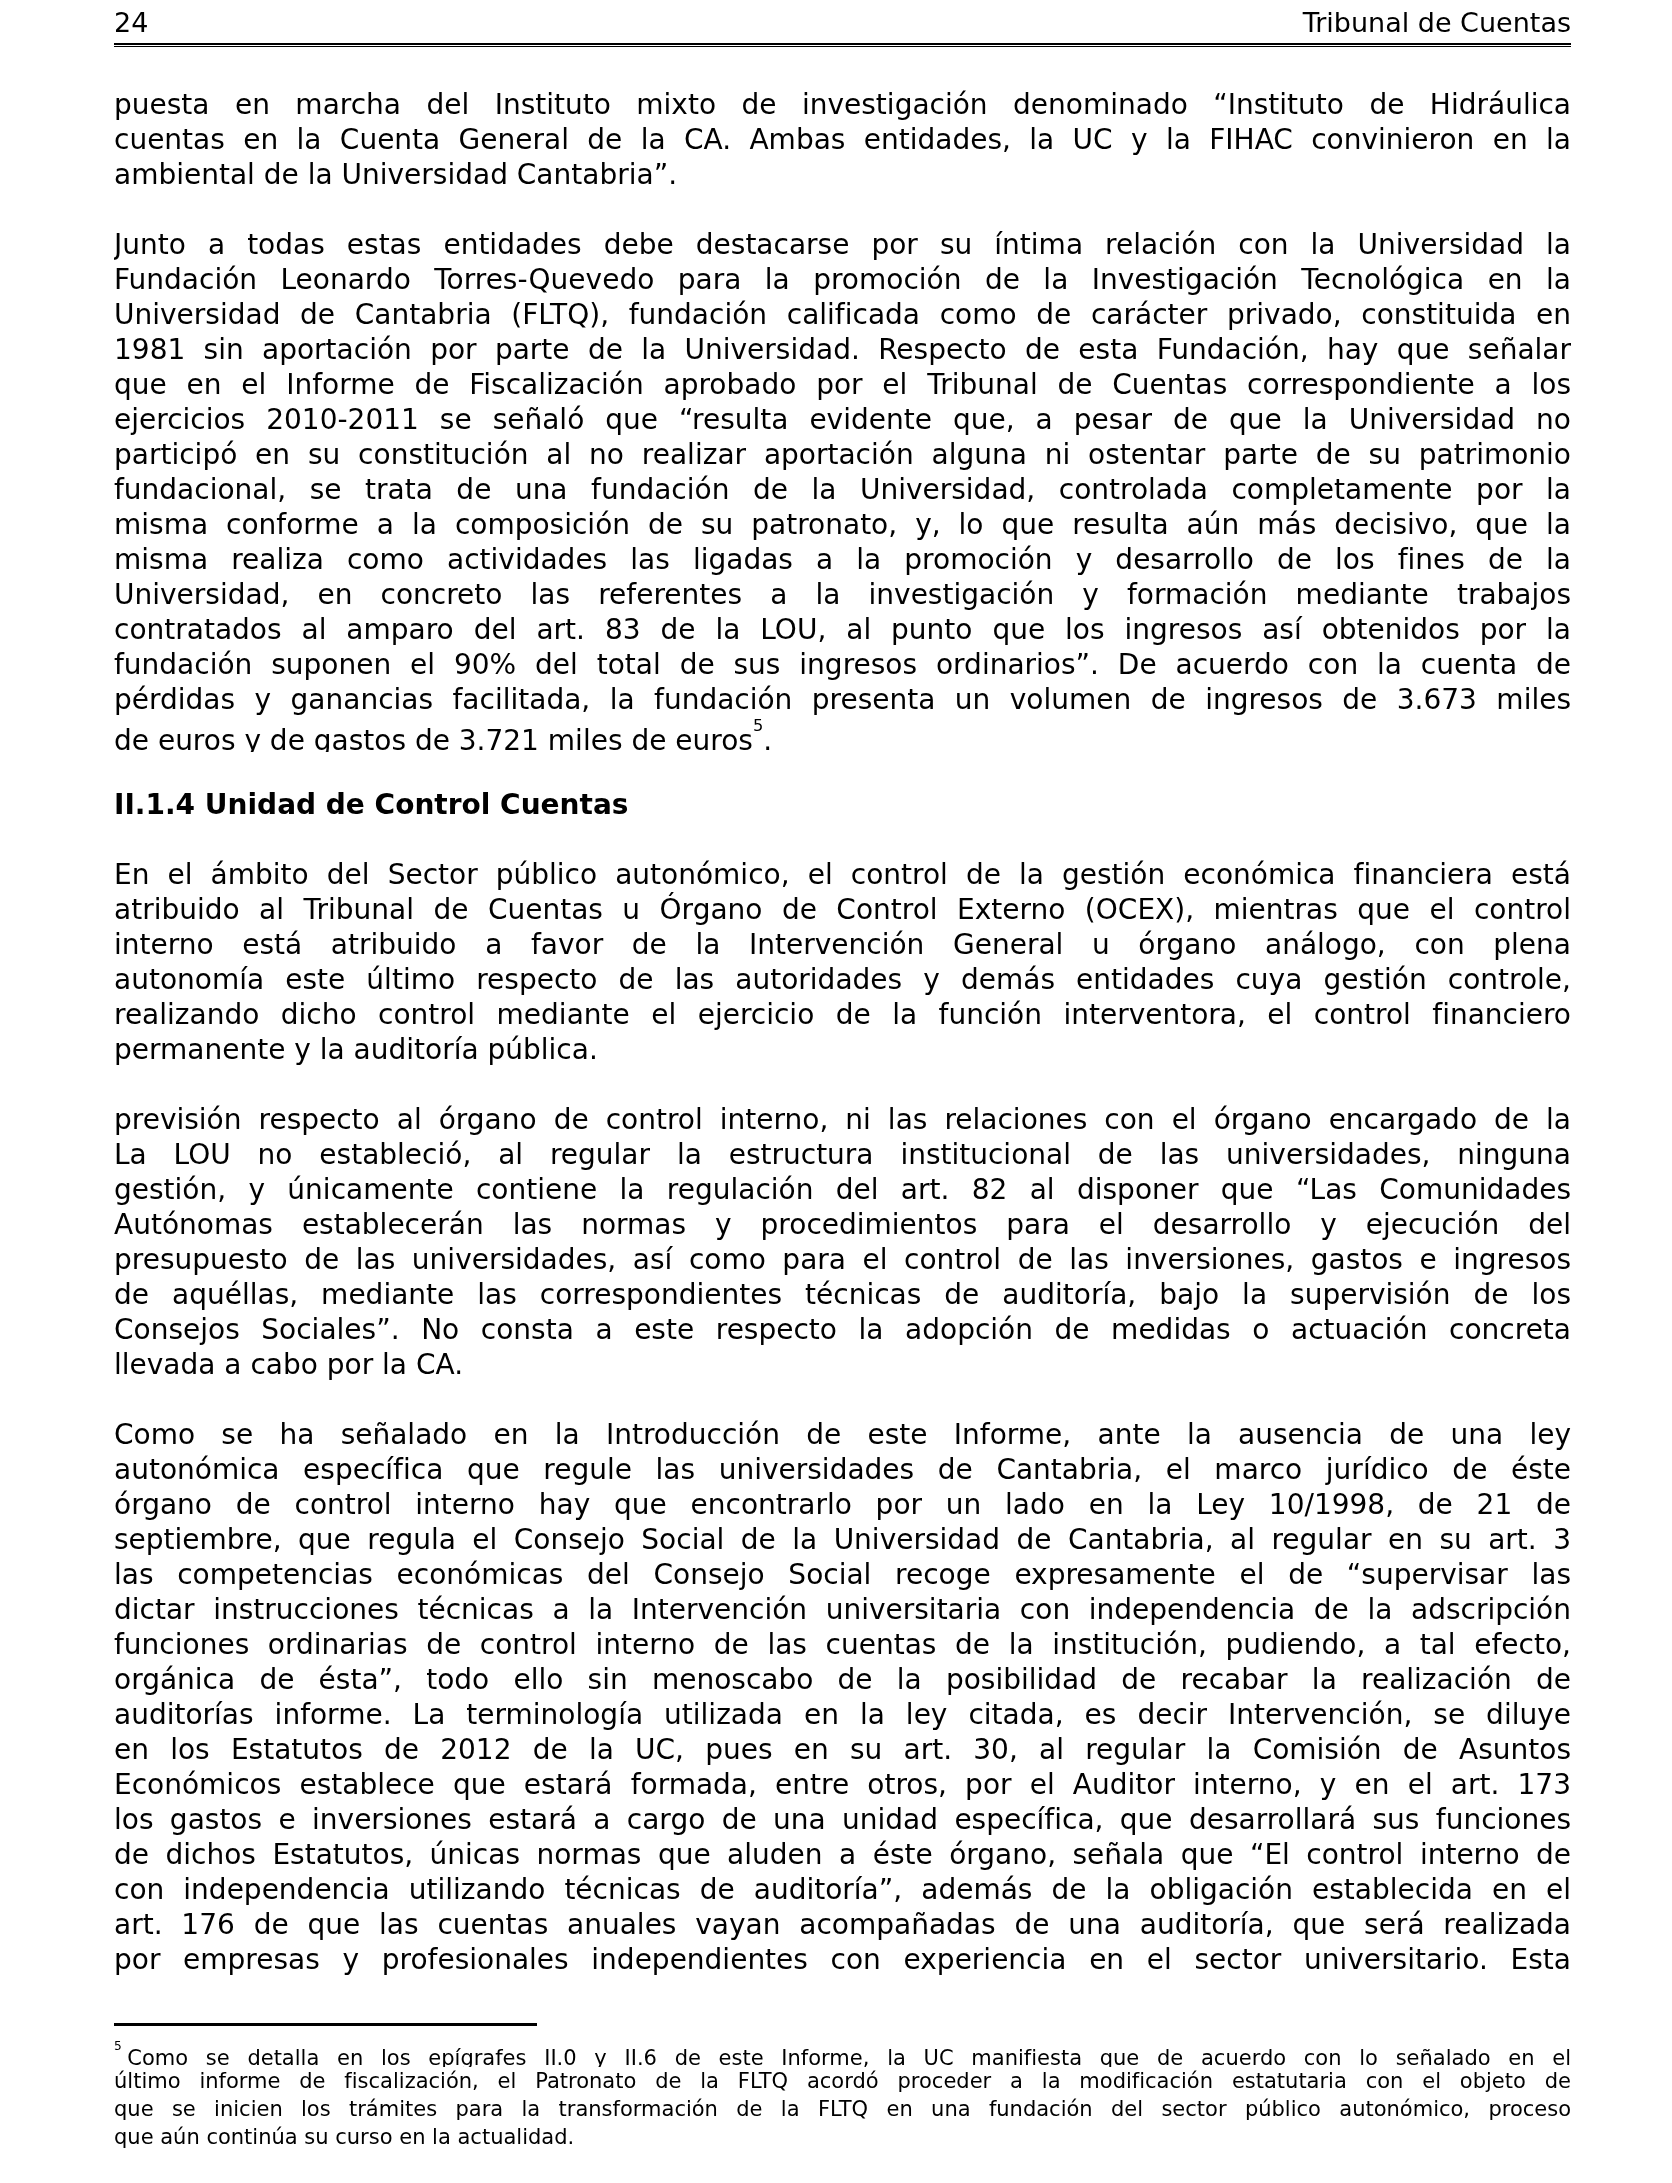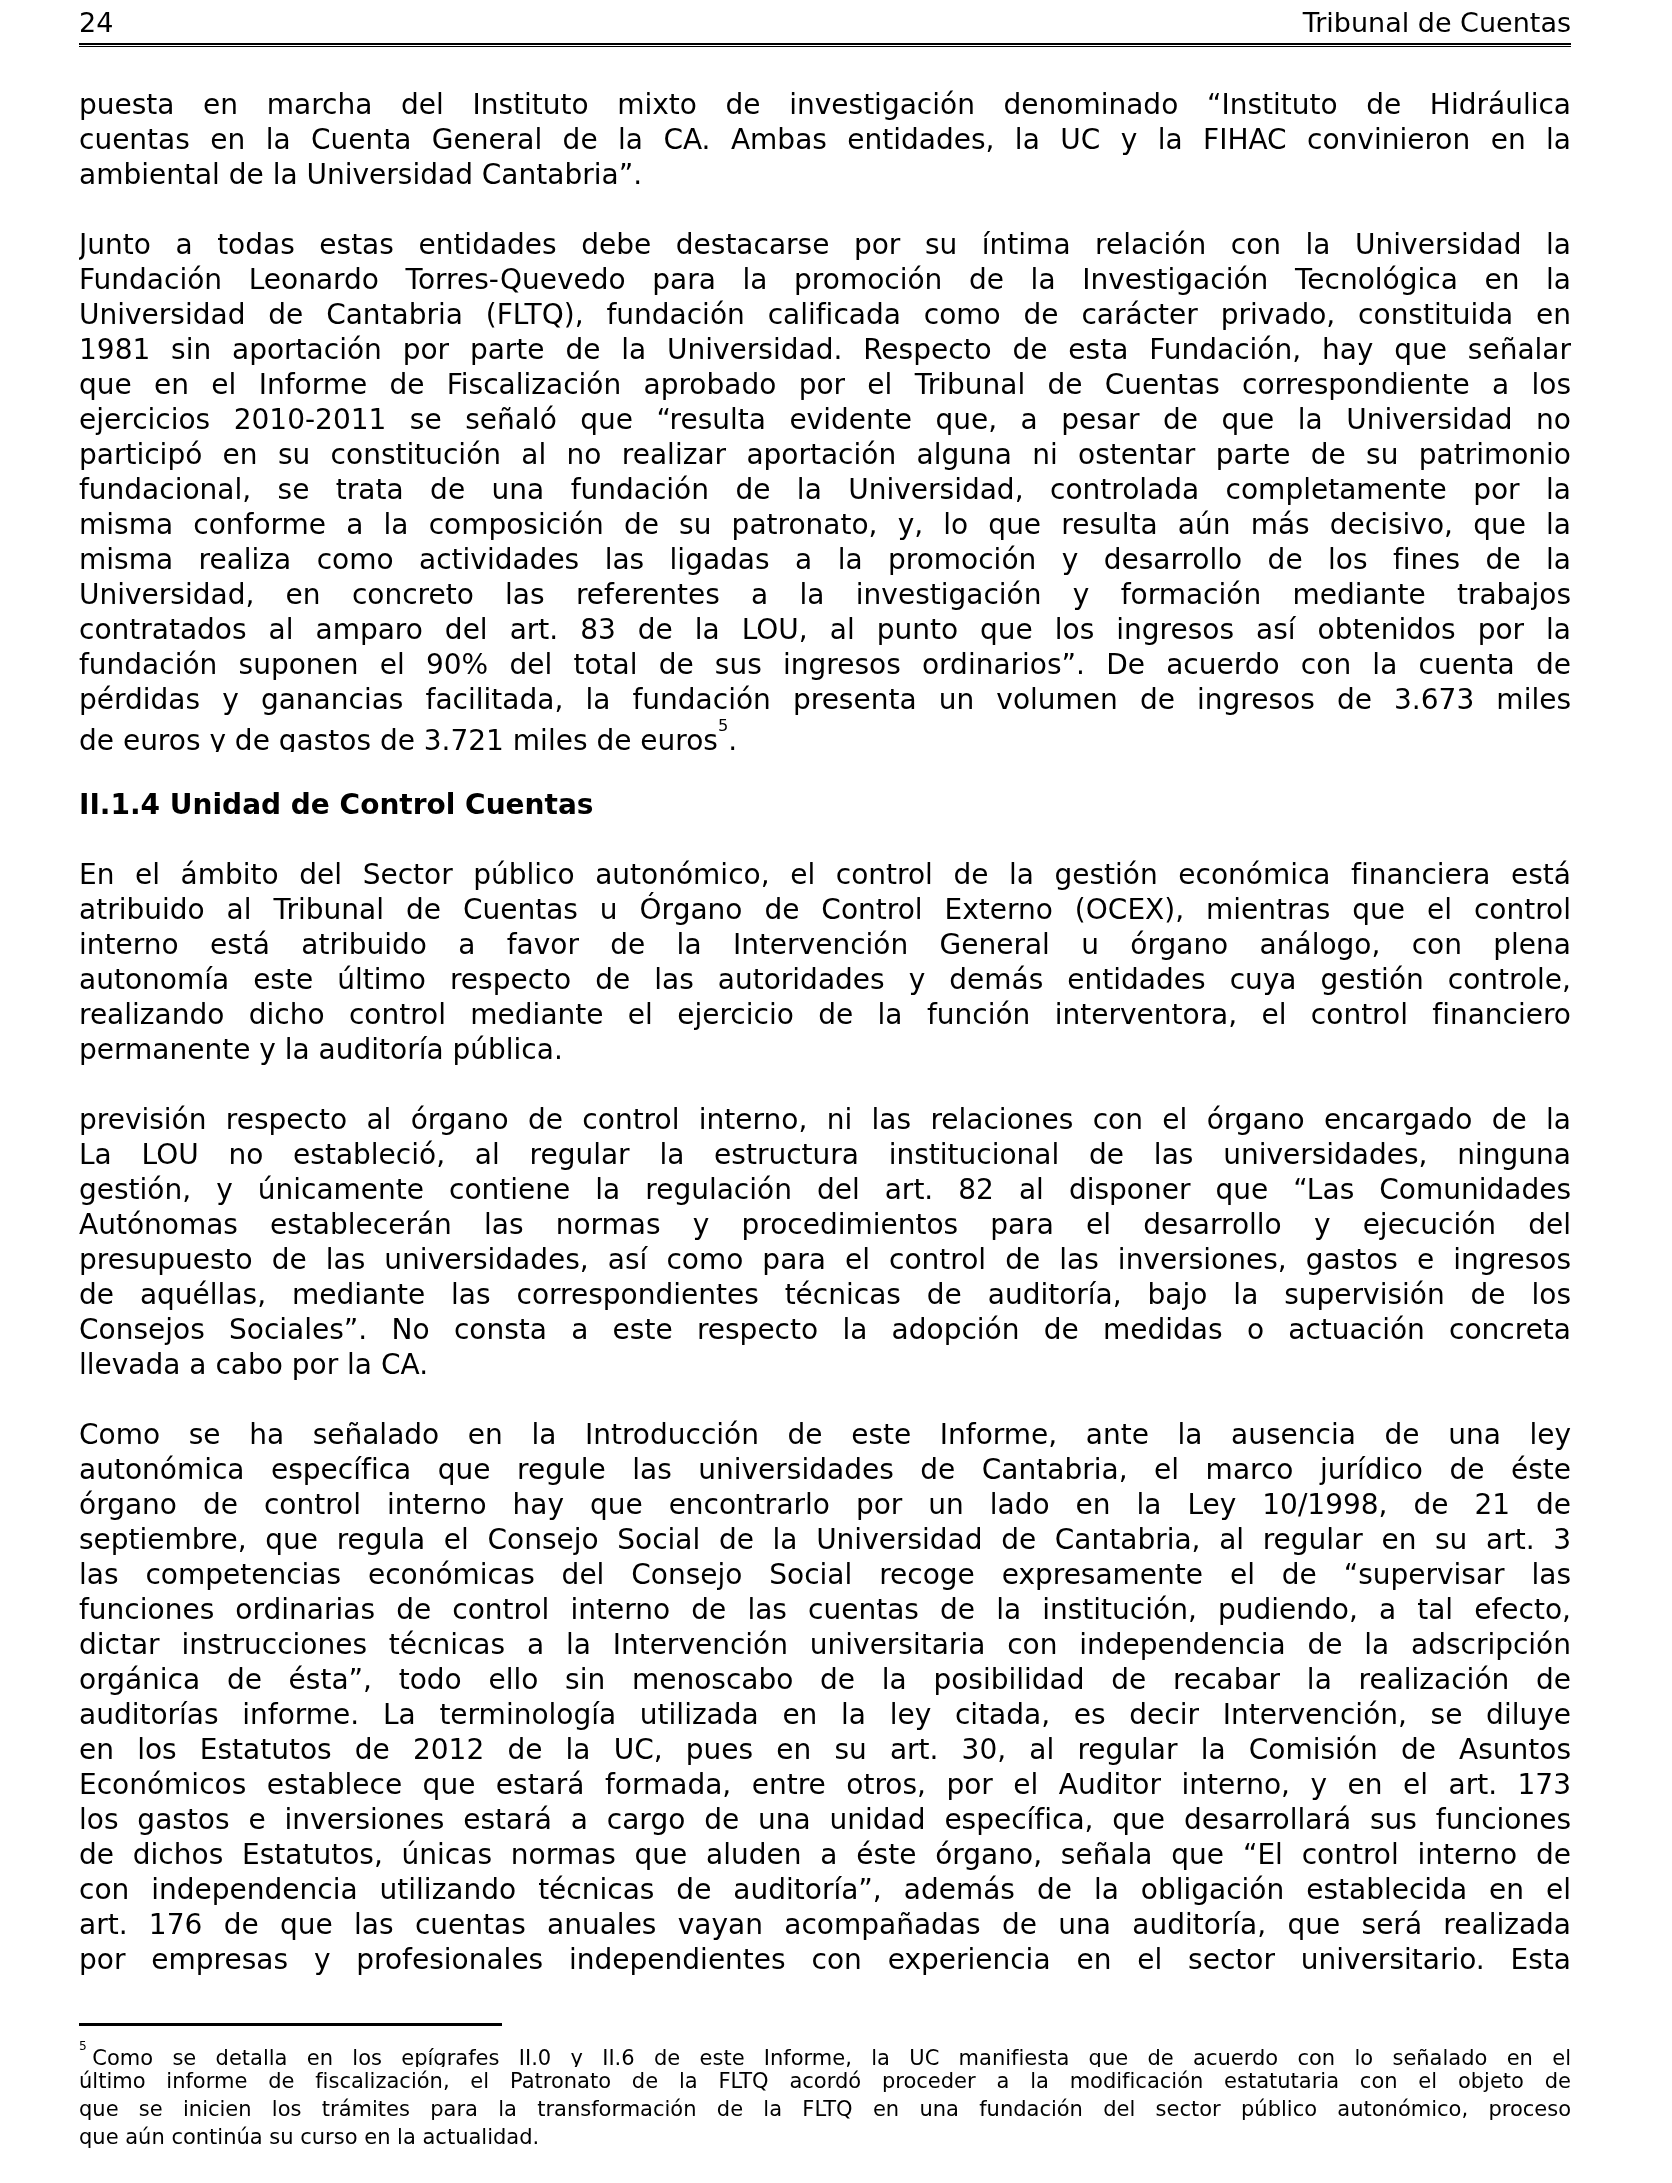--- a/index.html
+++ b/index.html
@@ -4,21 +4,21 @@
 <style>
   * { margin: 0; padding: 0; box-sizing: border-box; }
   html, body { background: #ffffff; }
   .page {
     position: relative;
     width: 1672px;
     height: 2183px;
     background: #ffffff;
     color: #000000;
     font-family: "DejaVu Sans", "Liberation Sans", sans-serif;
-    padding: 0 101px 0 79px;
+    padding: 0 101px 0 114px;
     overflow: hidden;
   }
   
   .header {
     display: flex;
     justify-content: space-between;
     align-items: baseline;
     padding-top: 9.4px;
     font-size: 27px;
     line-height: 27px;
@@ -142,22 +142,22 @@
       <div class="line last">llevada a cabo por la CA.</div>
     </div>
 
     <div class="para">
       <div class="lines">
           <div>Como se ha señalado en la Introducción de este Informe, ante la ausencia de una ley</div>
           <div>autonómica específica que regule las universidades de Cantabria, el marco jurídico de éste</div>
           <div>órgano de control interno hay que encontrarlo por un lado en la Ley 10/1998, de 21 de</div>
           <div>septiembre, que regula el Consejo Social de la Universidad de Cantabria, al regular en su art. 3</div>
           <div>las competencias económicas del Consejo Social recoge expresamente el de “supervisar las</div>
+          <div>dictar instrucciones técnicas a la Intervención universitaria con independencia de la adscripción</div>
           <div>funciones ordinarias de control interno de las cuentas de la institución, pudiendo, a tal efecto,</div>
-          <div>dictar instrucciones técnicas a la Intervención universitaria con independencia de la adscripción</div>
           <div>orgánica de ésta”, todo ello sin menoscabo de la posibilidad de recabar la realización de</div>
           <div>auditorías informe. La terminología utilizada en la ley citada, es decir Intervención, se diluye</div>
           <div>en los Estatutos de 2012 de la UC, pues en su art. 30, al regular la Comisión de Asuntos</div>
           <div>Económicos establece que estará formada, entre otros, por el Auditor interno, y en el art. 173</div>
           <div>los gastos e inversiones estará a cargo de una unidad específica, que desarrollará sus funciones</div>
           <div>de dichos Estatutos, únicas normas que aluden a éste órgano, señala que “El control interno de</div>
           <div>con independencia utilizando técnicas de auditoría”, además de la obligación establecida en el</div>
           <div>art. 176 de que las cuentas anuales vayan acompañadas de una auditoría, que será realizada</div>
           <div>por empresas y profesionales independientes con experiencia en el sector universitario. Esta</div>
         </div>

